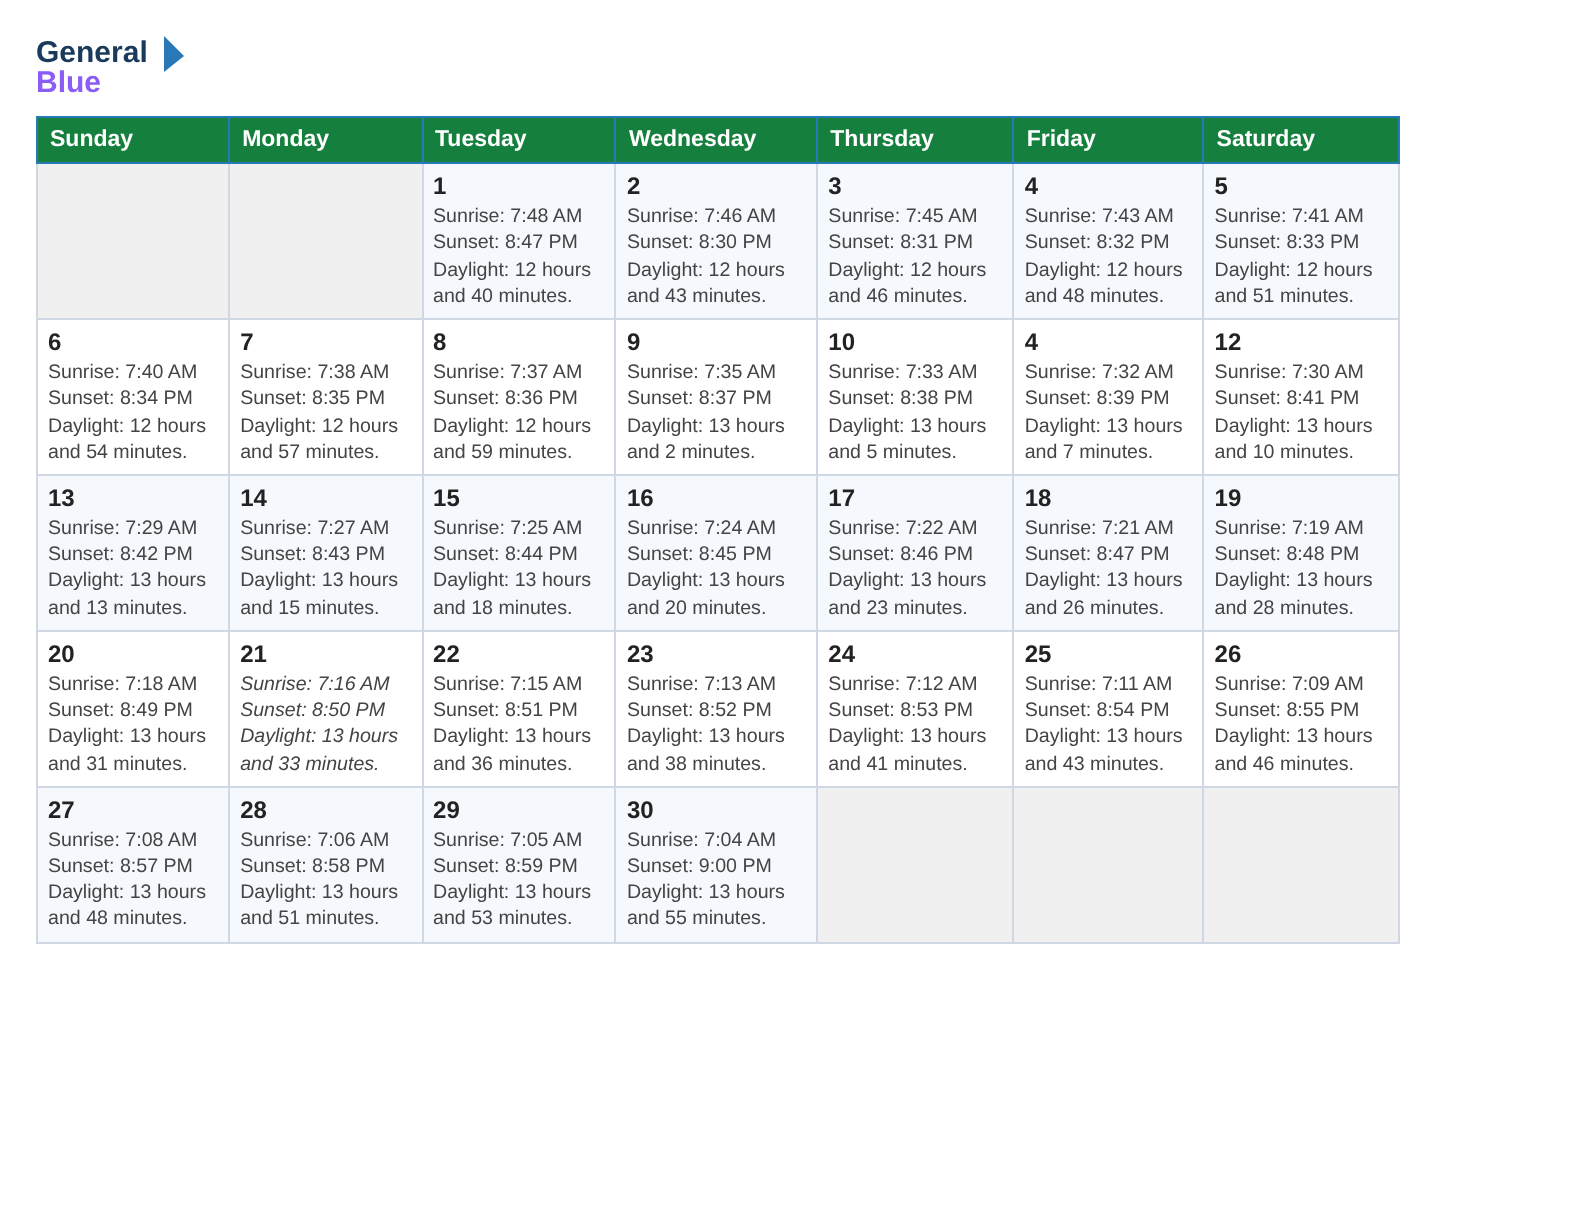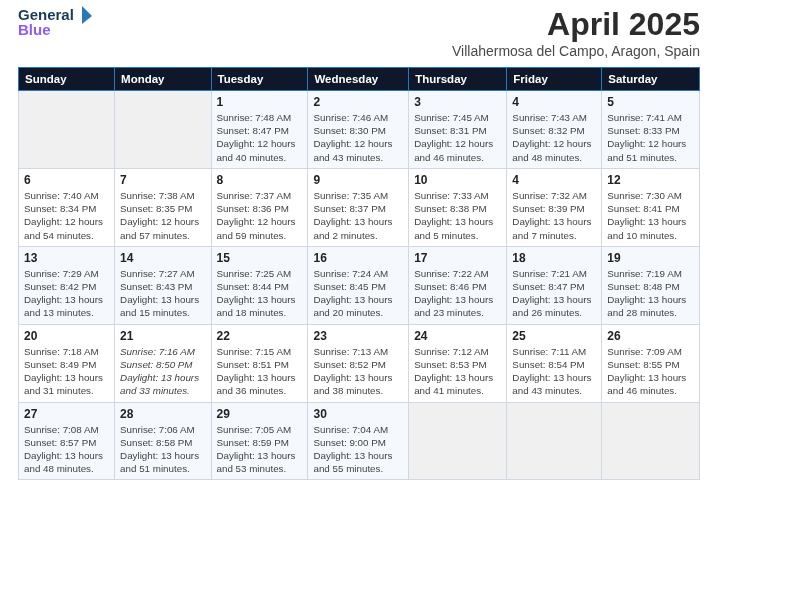--- a/index.html
+++ b/index.html
@@ -5,21 +5,21 @@
     * { box-sizing: border-box; margin: 0; padding: 0; }
     body {
       font-family: Arial, sans-serif;
       background: #fff;
       width: 792px;
       height: 612px;
       overflow: hidden;
     }
     .page {
       width: 718px;
-      padding: 6px 18px 10px 18px;
+      padding: 18px 18px 10px 18px;
     }
     .header {
       display: flex;
       align-items: flex-start;
       justify-content: space-between;
       margin-bottom: 8px;
     }
     .logo {
       display: flex;
       align-items: center;
@@ -43,21 +43,21 @@
       font-size: 14px;
       font-weight: normal;
       color: #4a4a4a;
     }
     table {
       width: 100%;
       border-collapse: collapse;
       font-size: 10.5px;
     }
     thead tr {
-      background-color: #0f172a;
+      background-color: #15803d;
       color: #fff;
       margin-left: 14px;
     }
     thead th {
       padding: 5px 6px;
       text-align: left;
       font-weight: bold;
       font-size: 11.5px;
       border: 1px solid #2979b8;
     }
@@ -99,24 +99,20 @@
       <div style="display:flex; flex-direction:column; align-items:flex-start;">
         <div style="display:flex; align-items:center; gap:2px;">
           <span class="logo-text">General</span>
           <svg width="16" height="18" viewBox="0 0 16 18">
             <polygon points="6,0 16,10 6,18" fill="#2979b8"></polygon>
           </svg>
         </div>
         <span class="logo-text" style="color:#8b5cf6; margin-top:-3px;">Blue</span>
       </div>
     </div>
-    <div class="title-block">
-      <h1>April 2025</h1>
-      <h2>Villahermosa del Campo, Aragon, Spain</h2>
-    </div>
   </div>
 
   <table>
     <thead>
       <tr>
         <th>Sunday</th>
         <th>Monday</th>
         <th>Tuesday</th>
         <th>Wednesday</th>
         <th>Thursday</th>

